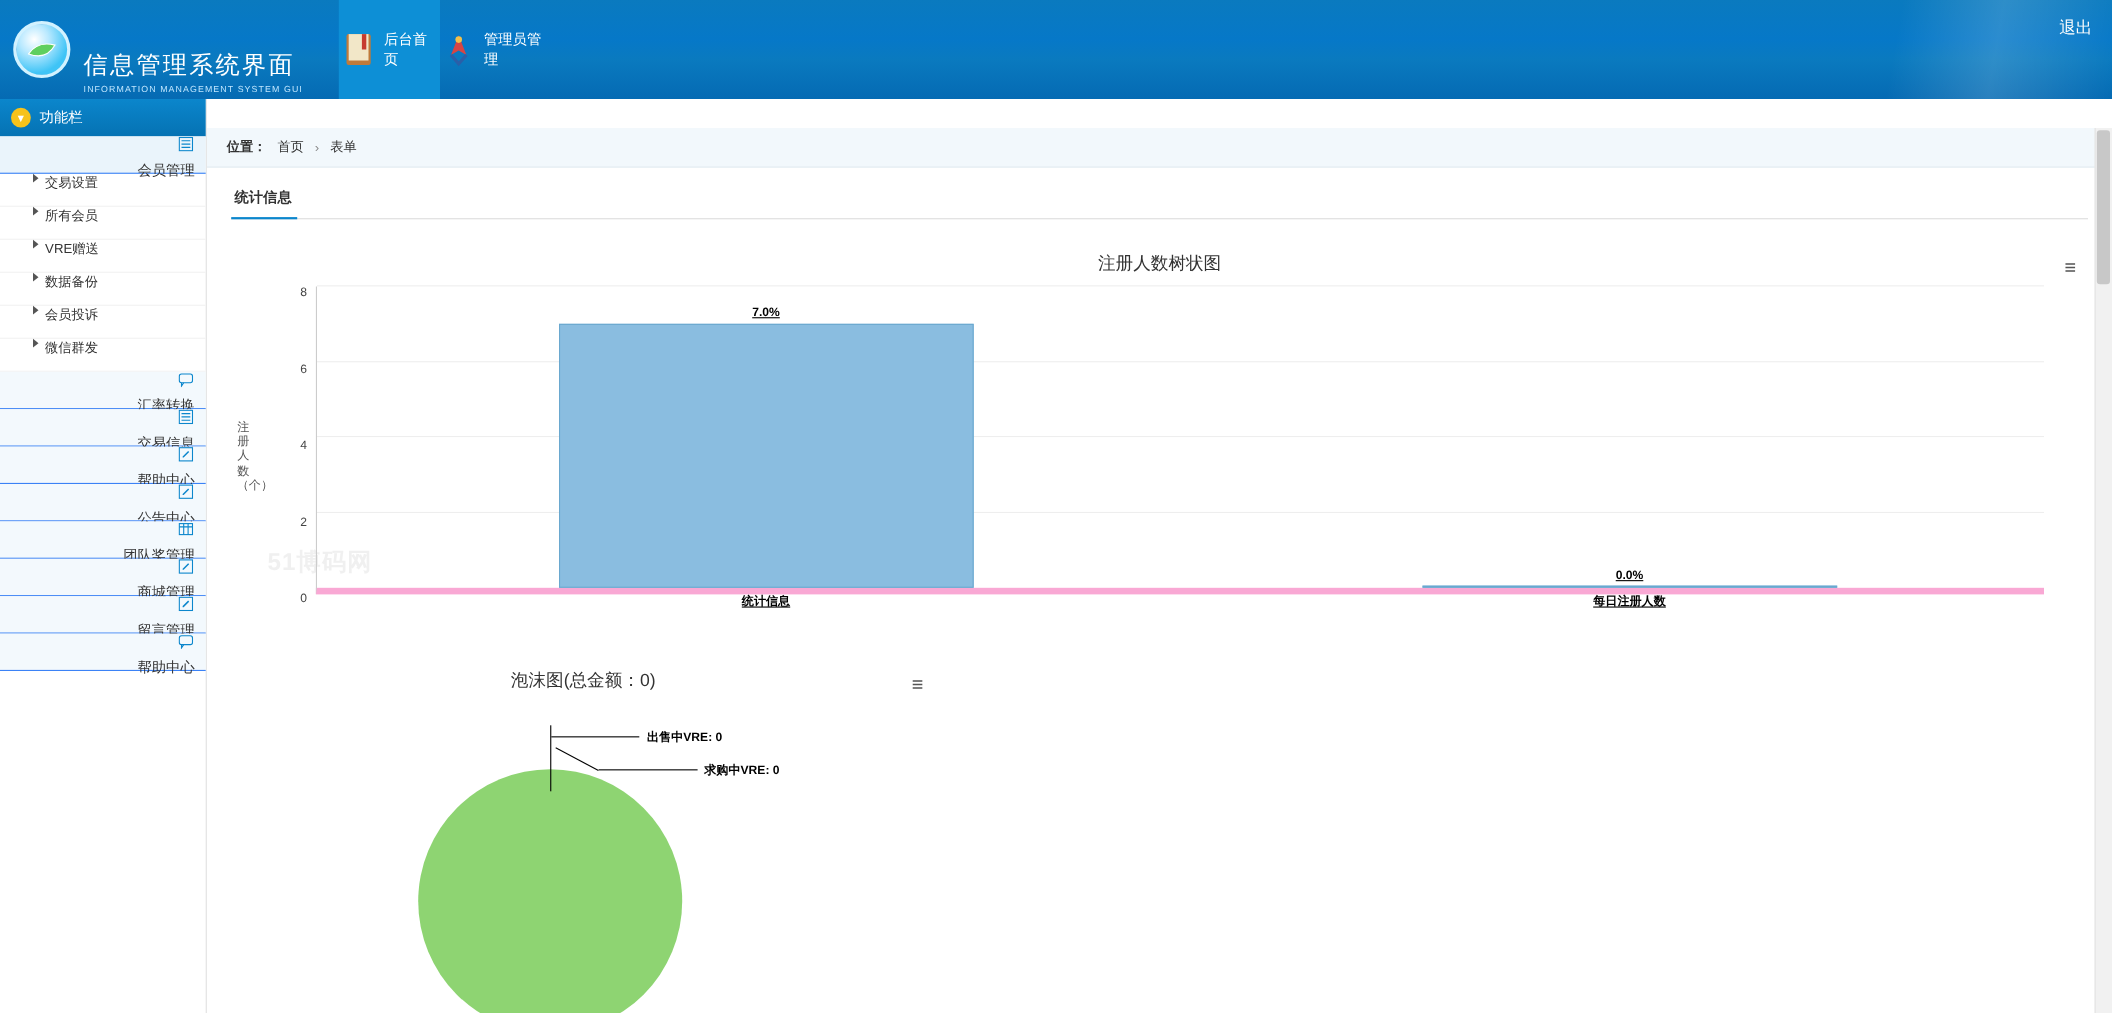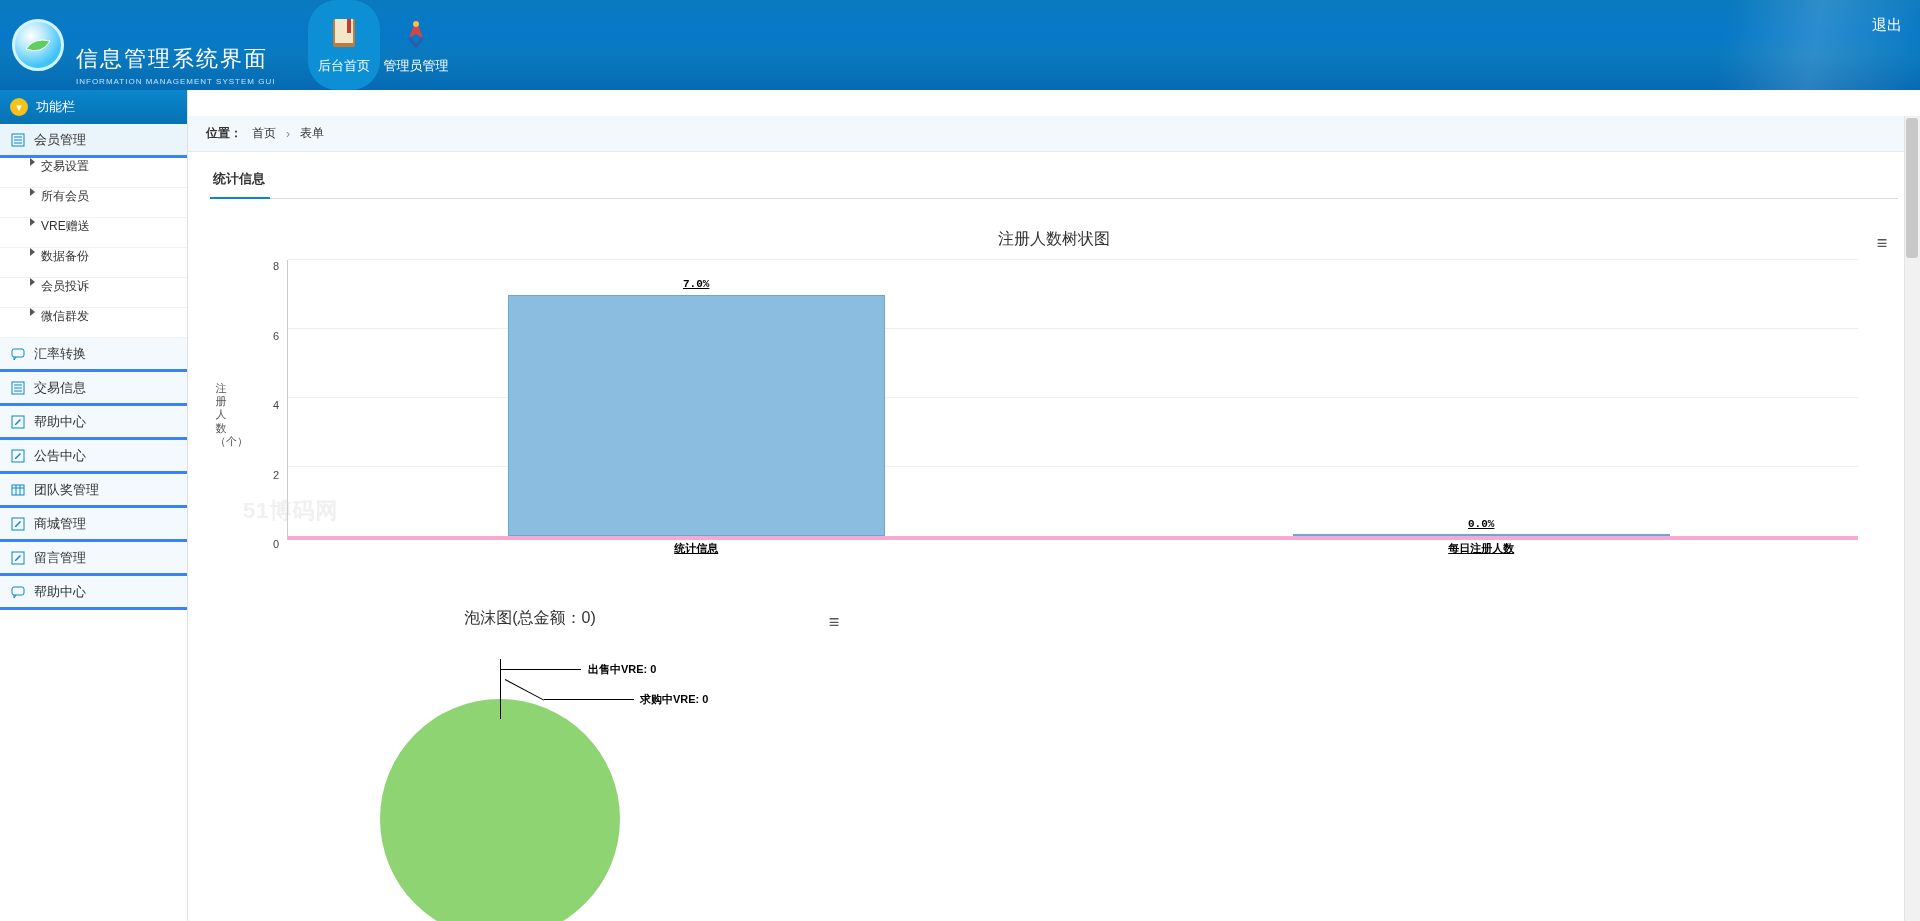--- a/index.html
+++ b/index.html
@@ -39,23 +39,23 @@
   font-size: 22px; font-weight: 500; letter-spacing: 2px;
   color: #fff;
   margin-top: 39px;
 }
 .brand-sub {
   font-size: 8px; color: #bfe6ff; letter-spacing: 1px;
   margin-top: 3px;
 }
 .top-nav { display: flex; align-items: stretch; }
 .top-nav-item {
-  width: 72px;
-  display:flex; flex-direction:column; align-items:center; justify-content:center;
-  color:#fff; font-size:13px; gap:6px; cursor:pointer;border-radius:29px;
+  width: 92px;
+  display:flex; align-items:center; justify-content:center;
+  color:#fff; font-size:13px; gap:6px; cursor:pointer;
 }
 .top-nav-item.active { background: #0d8fd6; }
 .top-nav-item .tn-icon { width:36px; height:36px; display:flex;align-items:center;justify-content:center; }
 .header-exit {
   position:absolute; right:18px; top:16px;
   color:#fff; font-size:15px; cursor:pointer;
 }
 .glare { position:absolute; right:0; top:0; width:500px; height:90px; pointer-events:none;
   background: linear-gradient(100deg, rgba(255,255,255,0) 60%, rgba(255,255,255,0.15) 78%, rgba(255,255,255,0) 100%);
 }
@@ -74,23 +74,23 @@
 .side-func {
   height:34px; display:flex; align-items:center; gap:8px;
   padding:0 10px; color:#fff; font-size:13px;
   background: linear-gradient(180deg,#0b86cc 0%,#0572b3 100%);
 }
 .side-func .circle-icon {
   width:18px;height:18px;border-radius:50%;background:#f6c21b;
   display:flex;align-items:center;justify-content:center;color:#fff;font-size:11px;
 }
 .side-cat {
-  height:34px; display:flex; align-items:center; gap:8px;
-  padding:0 10px; background:#f3f9fd; border-bottom:3px solid #3b82f6;
-  font-size:13px; color:#333; cursor:pointer;
+  height:34px; display:flex; align-items:flex-end; gap:8px;
+  padding:0 10px; background:#f3f9fd; border-bottom:1px solid #3b82f6;
+  font-size:13px; color:#333; cursor:pointer;flex-direction:column;
 }
 .side-cat.active { background:#eaf4fb; }
 .side-cat .sc-icon { width:16px;height:16px; display:flex;align-items:center;justify-content:center; }
 .side-sub {
   height:30px; display:flex; align-items:flex-start; gap:6px;
   padding-left:30px; font-size:12px; color:#333;
   border-bottom:1px solid #f2f2f2; cursor:pointer;
 }
 .side-sub .caret {
   width:0;height:0;border-top:4px solid transparent;border-bottom:4px solid transparent;border-left:5px solid #555;
@@ -127,23 +127,22 @@
 .chart1-area {
   display:flex; height:310px; font-size:11px; color:#444;
 }
 .y-axis {
   width:55px; position:relative; display:flex; flex-direction:column; justify-content:space-between;
   align-items:flex-end; padding-right:8px; padding-bottom:20px;
 }
 .y-axis-label { position:absolute; left:5px; top:50%; transform:translateY(-50%) rotate(0); width:12px;
   font-size:11px; color:#555; line-height:1.2; text-align:center; }
 .plot {
-  flex:1; position:relative; border-left:1px solid #ccc; border-bottom:4px solid #f9a8d4;
+  flex:1; position:relative; border-left:1px solid #ccc; border-bottom:6px solid #f9a8d4;
   height:280px;
-  font-family:Liberation Mono, monospace;
 }
 .grid-line { position:absolute; left:0; right:0; height:1px; background:#eee; }
 .bar {
   position:absolute; bottom:0; background:#8abde0; border:1px solid #6aa8cf;
 }
 .bar-label {
   position:absolute; transform:translate(-50%,-100%);
   font-size:11px; color:#000; font-weight:bold; text-decoration:underline;
 }
 .x-label { position:absolute; bottom:-20px; transform:translateX(-50%);

